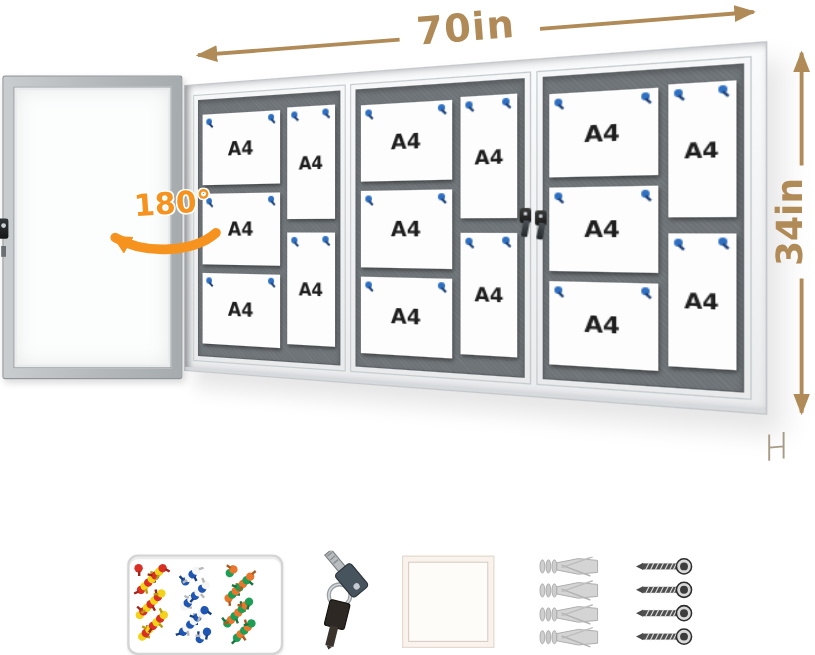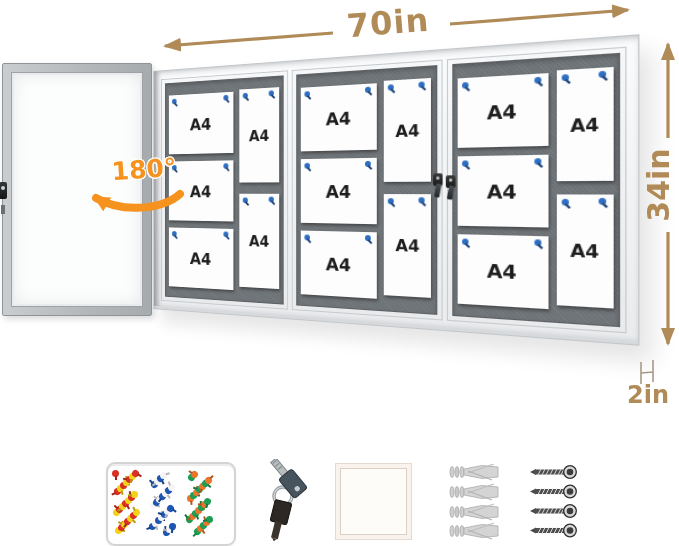--- a/index.html
+++ b/index.html
@@ -106,21 +106,20 @@
     </defs>
     <path d="M333,33 L165,46" stroke="#b08a57" stroke-width="3.2" fill="none" marker-end="url(#mTan)"></path>
     <path d="M450,24 L628,10" stroke="#b08a57" stroke-width="3.2" fill="none" marker-end="url(#mTan)"></path>
     <path d="M668,138 L668,44" stroke="#b08a57" stroke-width="3.2" fill="none" marker-end="url(#mTan)"></path>
     <path d="M668,232 L668,344" stroke="#b08a57" stroke-width="3.2" fill="none" marker-end="url(#mTan)"></path>
     <path d="M641,362 L641,384 M653,360 L653,382 M641,373 L653,372" stroke="#a79a86" stroke-width="1.6" fill="none"></path>
   </svg>
 
   <div class="dim-label lbl-70">70in</div>
   <div class="dim-label lbl-34">34in</div>
-  <div class="dim-label lbl-2">2in</div>
 
   <div class="door">
     <div class="door-glass"></div>
     <div class="door-lock"></div>
     <div class="door-latch"></div>
   </div>
   <div class="lbl-180">180°</div>
   <svg class="swing-arrow" width="104" height="44" viewBox="0 0 104 44">
     <path d="M98,14 C80,30 40,33 14,18" stroke="#f6921e" stroke-width="8" stroke-linecap="round" fill="none" marker-end="url(#mOrange)"></path>
   </svg>

